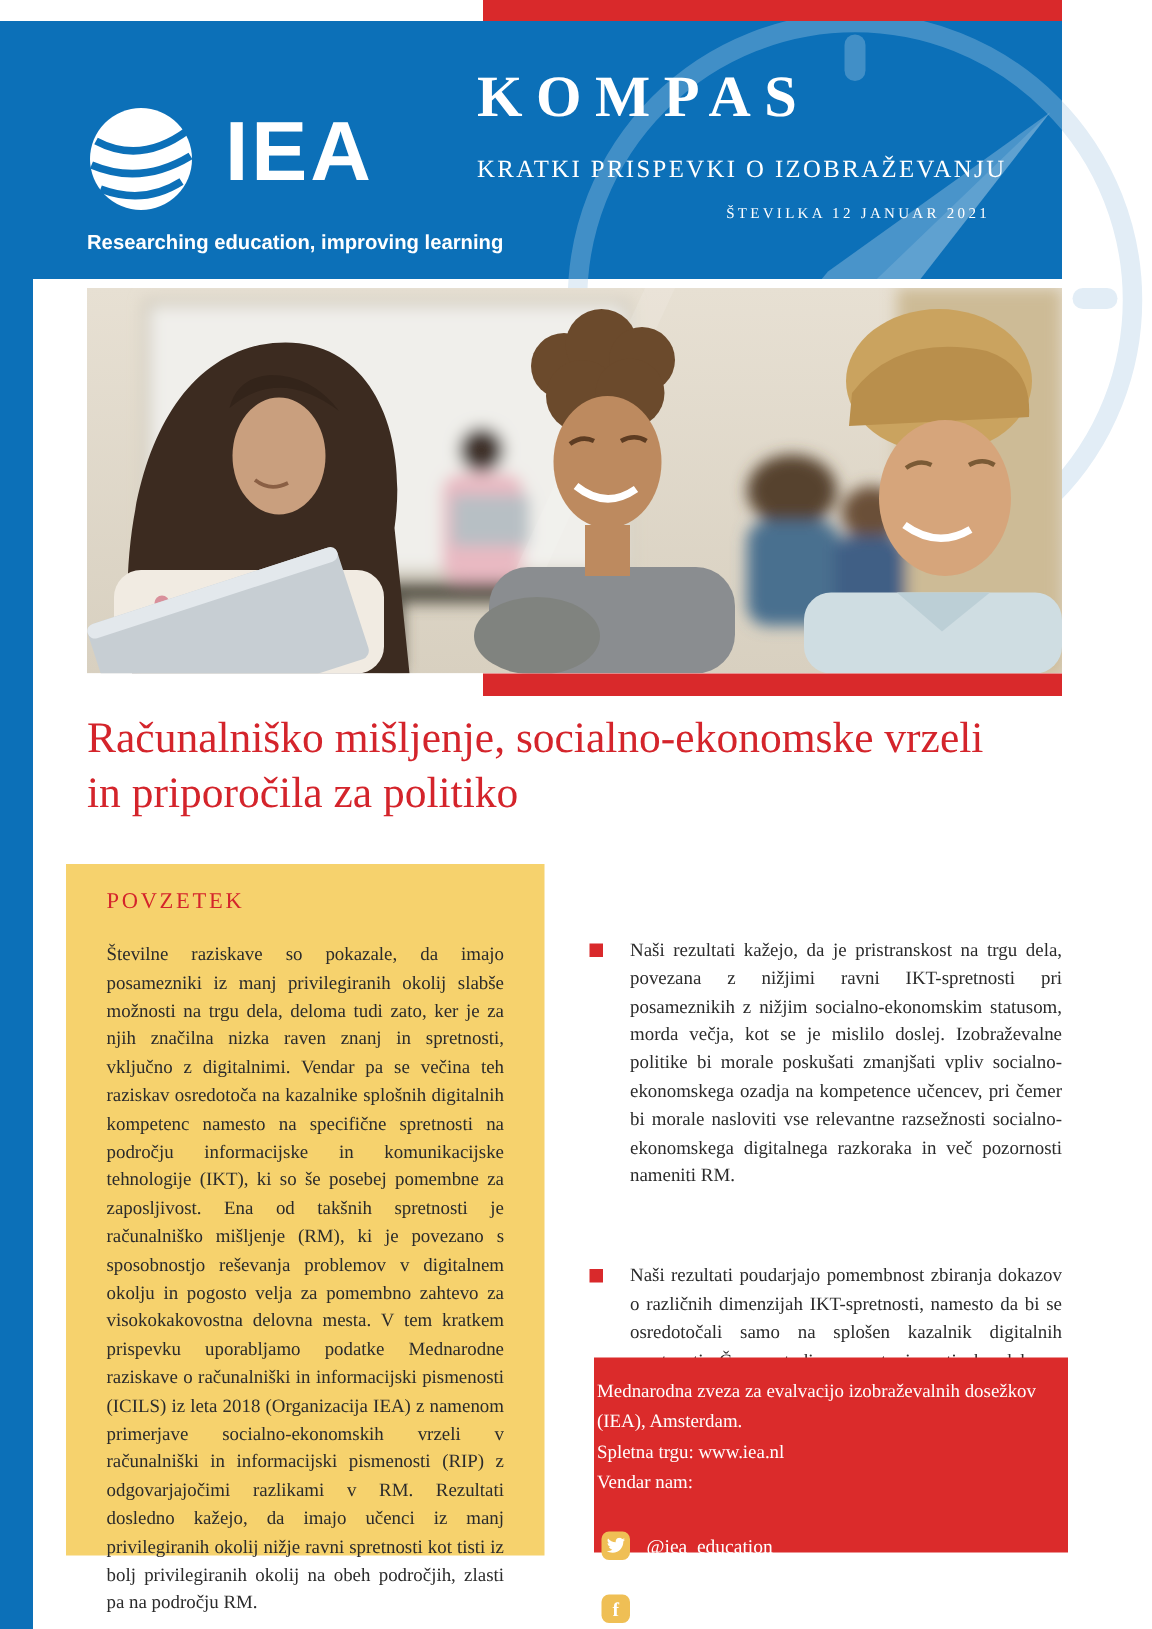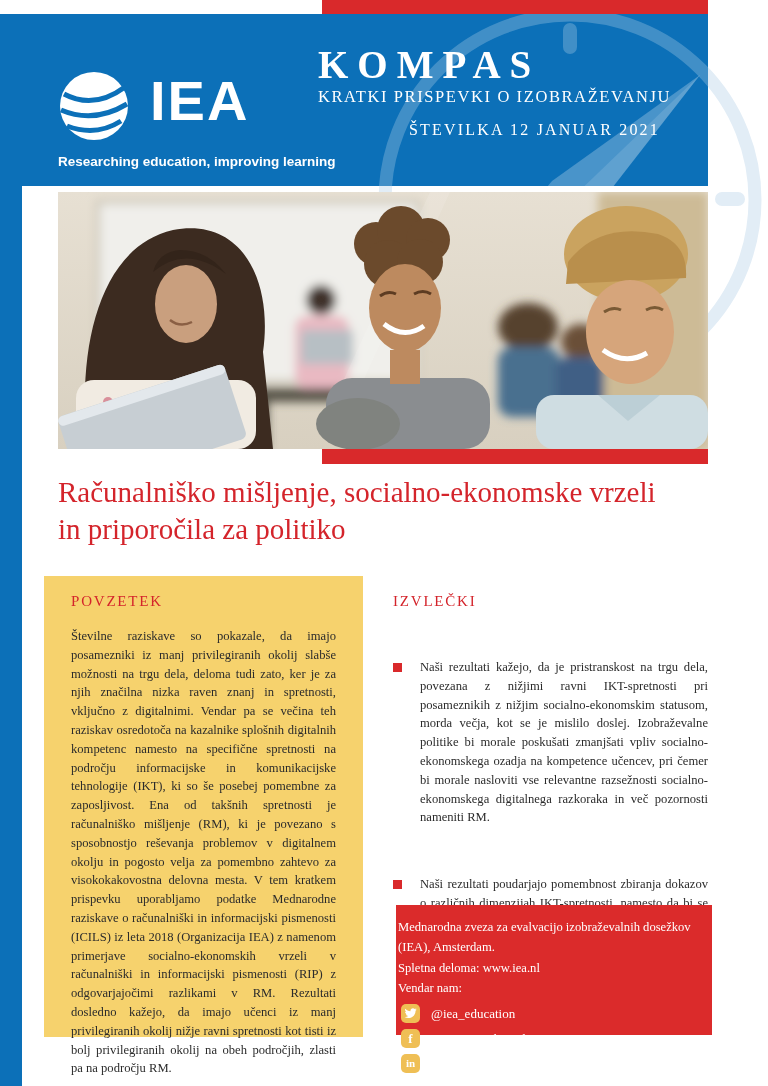--- a/index.html
+++ b/index.html
@@ -36,24 +36,24 @@
     font-family:"Liberation Sans", sans-serif; font-weight:bold;
     font-size:13.5px; color:#fff; white-space:nowrap;
   }
 
   
   .masthead { position:absolute; left:318px; top:30px; width:390px; color:#fff; }
   .masthead-title {
     font-size:39px; font-weight:bold; letter-spacing:9px; line-height:1.1;
   }
   .masthead-subtitle {
-    margin-top:0; font-size:16.5px; letter-spacing:1.6px; white-space:nowrap;
+    margin-top:16px; font-size:16.5px; letter-spacing:1.6px; white-space:nowrap;
   }
   .masthead-issue {
-    margin-top:14px; font-size:16px; letter-spacing:2.2px;
+    margin-top:14px; font-size:10px; letter-spacing:2.2px;
     text-align:right; padding-right:48px;
   }
 
   
   .hero { position:absolute; left:58px; top:192px; width:650px; height:257px; z-index:1; overflow:hidden; }
   .photo-red-bar { position:absolute; left:322px; top:449px; width:386px; height:15px; background:#d9292b; z-index:2; }
 
   
   .article-title {
     position:absolute; left:58px; top:474px; width:620px;
@@ -82,21 +82,21 @@
   .highlight-text {
     font-size:12.6px; line-height:18.8px; text-align:justify; color:#2b2b2b;
   }
 
   
   .contact-panel {
     position:absolute; left:396px; top:905px; width:316px; height:130px;
     background:#db2b2b; color:#fff; padding:12px 2px; z-index:1;
     font-size:12.6px; line-height:1.62;
   }
-  .social-row { display:flex; align-items:center; margin-top:4px; }
+  .social-row { display:flex; align-items:center; margin-top:21px; }
   .social-badge {
     width:19px; height:19px; border-radius:5px; background:#efbf55;
     display:flex; align-items:center; justify-content:center;
     margin-left:3px; margin-right:11px; flex:0 0 auto;
   }
   .social-badge svg { display:block; }
   .social-badge .glyph-text {
     font-family:"Liberation Serif", serif; font-weight:bold; color:#fff; font-size:13px; line-height:1;
   }
   .social-label { font-size:13px; }
@@ -221,36 +221,35 @@
   <div class="photo-red-bar"></div>
 
   <h1 class="article-title">Računalniško mišljenje, socialno-ekonomske vrzeli in priporočila za politiko</h1>
 
   <section class="summary-panel">
     <h2 class="panel-heading">POVZETEK</h2>
     <p class="summary-body">Številne raziskave so pokazale, da imajo posamezniki iz manj privilegiranih okolij slabše možnosti na trgu dela, deloma tudi zato, ker je za njih značilna nizka raven znanj in spretnosti, vključno z digitalnimi. Vendar pa se večina teh raziskav osredotoča na kazalnike splošnih digitalnih kompetenc namesto na specifične spretnosti na področju informacijske in komunikacijske tehnologije (IKT), ki so še posebej pomembne za zaposljivost. Ena od takšnih spretnosti je računalniško mišljenje (RM), ki je povezano s sposobnostjo reševanja problemov v digitalnem okolju in pogosto velja za pomembno zahtevo za visokokakovostna delovna mesta. V tem kratkem prispevku uporabljamo podatke Mednarodne raziskave o računalniški in informacijski pismenosti (ICILS) iz leta 2018 (Organizacija IEA) z namenom primerjave socialno-ekonomskih vrzeli v računalniški in informacijski pismenosti (RIP) z odgovarjajočimi razlikami v RM. Rezultati dosledno kažejo, da imajo učenci iz manj privilegiranih okolij nižje ravni spretnosti kot tisti iz bolj privilegiranih okolij na obeh področjih, zlasti pa na področju RM.</p>
   </section>
 
   <section class="highlights">
-    <h2 class="panel-heading">IZVLEČKI</h2>
     <div class="highlight-list">
       <div class="highlight-item">
         <span class="bullet-sq"></span>
         <p class="highlight-text">Naši rezultati kažejo, da je pristranskost na trgu dela, povezana z nižjimi ravni IKT-spretnosti pri posameznikih z nižjim socialno-ekonomskim statusom, morda večja, kot se je mislilo doslej. Izobraževalne politike bi morale poskušati zmanjšati vpliv socialno-ekonomskega ozadja na kompetence učencev, pri čemer bi morale nasloviti vse relevantne razsežnosti socialno-ekonomskega digitalnega razkoraka in več pozornosti nameniti RM.</p>
       </div>
       <div class="highlight-item">
         <span class="bullet-sq"></span>
         <p class="highlight-text">Naši rezultati poudarjajo pomembnost zbiranja dokazov o različnih dimenzijah IKT-spretnosti, namesto da bi se osredotočali samo na splošen kazalnik digitalnih spretnosti. Čeprav tudi preprosta in rutinska delovna mesta zahtevajo določeno stopnjo IKT-spretnosti, bo v prihodnosti vse več poklicev temeljilo na naprednih sposobnostih reševanja problemov.</p>
       </div>
     </div>
   </section>
 
   <aside class="contact-panel">
     <div>Mednarodna zveza za evalvacijo izobraževalnih dosežkov (IEA), Amsterdam.</div>
-    <div>Spletna deloma: www.iea.nl</div>
+    <div>Spletna trgu: www.iea.nl</div>
     <div>Vendar nam:</div>
 
     <div class="social-row">
       <span class="social-badge">
         <svg width="13" height="11" viewBox="0 0 24 20" fill="#ffffff" aria-hidden="true">
           <path d="M23.4 2.4c-.8.4-1.7.7-2.6.8.9-.6 1.6-1.5 2-2.5-.9.5-1.9.9-2.9 1.1C19 .7 17.8.2 16.5.2c-2.6 0-4.6 2.1-4.6 4.6 0 .4 0 .7.1 1C8.2 5.6 4.8 3.8 2.5 1 2.1 1.7 1.9 2.5 1.9 3.3c0 1.6.8 3 2.1 3.9-.8 0-1.5-.2-2.1-.6v.1c0 2.2 1.6 4.1 3.7 4.5-.4.1-.8.2-1.2.2-.3 0-.6 0-.9-.1.6 1.8 2.3 3.2 4.3 3.2-1.6 1.2-3.6 2-5.7 2-.4 0-.7 0-1.1-.1 2 1.3 4.5 2.1 7.1 2.1 8.5 0 13.2-7.1 13.2-13.2v-.6c.9-.7 1.7-1.5 2.1-2.3z"></path>
         </svg>
       </span>
       <span class="social-label">@iea_education</span>
     </div>

